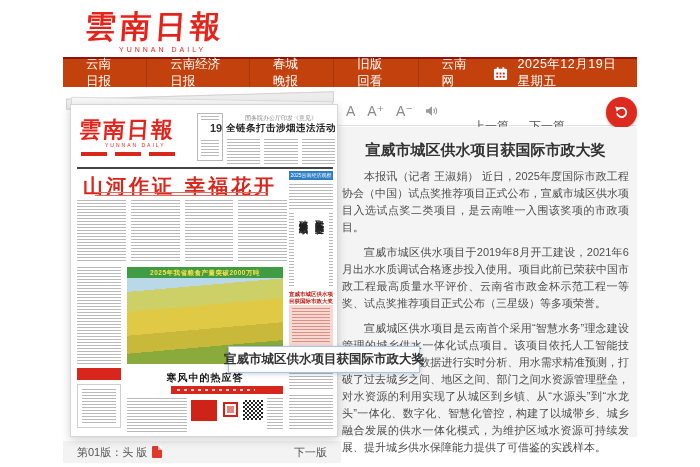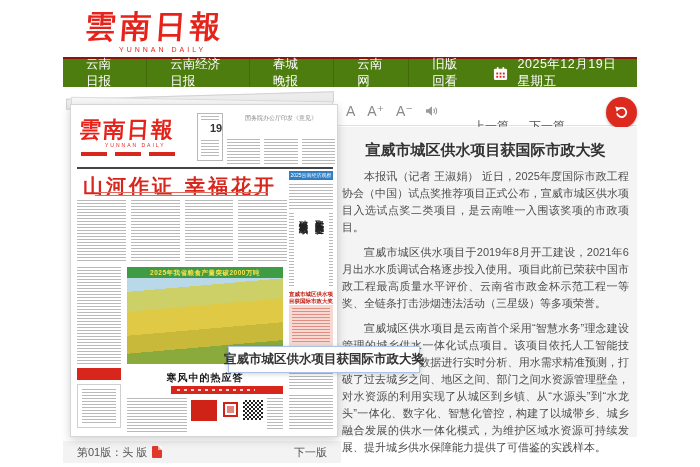--- a/index.html
+++ b/index.html
@@ -8,21 +8,21 @@
   body { position:relative; }
 
   
   .logo { position:absolute; left:85px; top:6px; color:#e6231b; }
   .logo-main { font-family:"DejaVu Serif",serif; font-weight:bold; font-size:31px;
     letter-spacing:4px; transform:skewX(-4deg); display:inline-block; }
   .logo-sub { font-size:7px; letter-spacing:3px; color:#e6231b; margin:-2px 0 0 34px; }
 
   
   .nav { position:absolute; left:63px; top:57px; width:574px; height:30px;
-    background:#4d7c0f; border-top:2px solid #8e130d; display:flex; align-items:center;
+    background:#c2410c; border-top:2px solid #8e130d; display:flex; align-items:center;
     color:#fff; font-size:12.5px; }
   .nav-item { padding:0 23px; height:100%; display:flex; align-items:center; cursor:pointer; }
   .nav-item + .nav-item { border-left:1px solid rgba(0,0,0,.14); }
   .nav-cal { margin-left:auto; display:flex; align-items:center; }
   .nav-date { padding:0 14px 0 10px; letter-spacing:.5px; }
 
   
   .stack1 { position:absolute; left:66px; top:95px; width:268px; height:11px;
     background:#ececec; border:1px solid #d2d2d2; transform:rotate(-1.6deg); }
   .stack2 { position:absolute; left:71px; top:99px; width:262px; height:11px;
@@ -137,22 +137,22 @@
 
 <div class="logo">
   <div class="logo-main">雲南日報</div>
   <div class="logo-sub">YUNNAN DAILY</div>
 </div>
 
 <div class="nav">
   <div class="nav-item">云南日报</div>
   <div class="nav-item">云南经济日报</div>
   <div class="nav-item">春城晚报</div>
+  <div class="nav-item">旧版回看</div>
   <div class="nav-item">云南网</div>
-  <div class="nav-item">旧版回看</div>
   <span class="nav-cal">
     <svg width="15" height="15" viewBox="0 0 16 16">
         <rect x="1" y="3" width="14" height="12" rx="1.5" fill="#fff"></rect>
         <rect x="4" y="1" width="2" height="4" rx="1" fill="#fff"></rect>
         <rect x="10" y="1" width="2" height="4" rx="1" fill="#fff"></rect>
         <g fill="#da2a1e">
           <rect x="3.5" y="7" width="2" height="2"></rect>
           <rect x="7" y="7" width="2" height="2"></rect>
           <rect x="10.5" y="7" width="2" height="2"></rect>
           <rect x="3.5" y="10.5" width="2" height="2"></rect>
@@ -170,20 +170,21 @@
 <div class="page">
   <div class="p-logo">雲南日報</div>
   <div class="p-logo-sub">YUNNAN DAILY</div>
   <div class="p-red-row"></div>
   <div class="p-datebox">
     <span class="tl"></span>
     <span>19</span>
     <span class="b tl"></span>
   </div>
   <div class="p-tr-small">国务院办公厅印发《意见》</div>
+  <div class="p-tr-head">全链条打击涉烟违法活动</div>
   <div class="p-tr-cols">
       <div class="tl"></div>
       <div class="tl"></div>
       <div class="tl"></div>
     </div>
   <div class="p-divider"></div>
   <div class="p-bighead">山河作证 幸福花开</div>
   <div class="p-subhead tl-red"></div>
   <div class="p-cols">
       <div class="tl"></div>
@@ -243,21 +244,21 @@
     <span class="backbtn">
       <svg width="17" height="17" viewBox="0 0 24 24">
           <path d="M6 14 a6.5 6.5 0 1 0 2.2 -7.2" fill="none" stroke="#fff" stroke-width="2.6" stroke-linecap="round"></path>
           <polygon points="3.2,3.5 10.5,5.5 5.2,10.8" fill="#fff"></polygon>
         </svg>
     </span>
   </div>
   <div class="art-body">
     <div class="art-title">宣威市城区供水项目获国际市政大奖</div>
     <p>本报讯（记者 王淑娟） 近日，2025年度国际市政工程协会（中国）试点奖推荐项目正式公布，宣威市城区供水项目入选试点奖二类项目，是云南唯一入围该奖项的市政项目。</p>
-    <p>宣威市城区供水项目于2019年8月开工建设，2021年6月出水水质调试合格逐步投入使用。项目此前已荣获中国市政工程最高质量水平评价、云南省市政金杯示范工程一等奖、全链条打击涉烟违法活动（三星级）等多项荣誉。</p>
+    <p>宣威市城区供水项目于2019年8月开工建设，2021年6月出水水质调试合格逐步投入使用。项目此前已荣获中国市政工程最高质量水平评价、云南省市政金杯示范工程一等奖、试点奖推荐项目正式公布（三星级）等多项荣誉。</p>
     <p>宣威城区供水项目是云南首个采用“智慧水务”理念建设管理的城乡供水一体化试点项目。该项目依托人工智能技术，对供水管网数据进行实时分析、用水需求精准预测，打破了过去城乡之间、地区之间、部门之间水资源管理壁垒，对水资源的利用实现了从城区到乡镇、从“水源头”到“水龙头”一体化、数字化、智慧化管控，构建了以城带乡、城乡融合发展的供水一体化模式，为维护区域水资源可持续发展、提升城乡供水保障能力提供了可借鉴的实践样本。</p>
 
   </div>
 </div>
 
 <div class="tooltip">宣威市城区供水项目获国际市政大奖</div>
 
 <div class="footbar">
   <span class="foot-edition">第01版：头 版</span>
   <span class="pdf-ic"></span>

